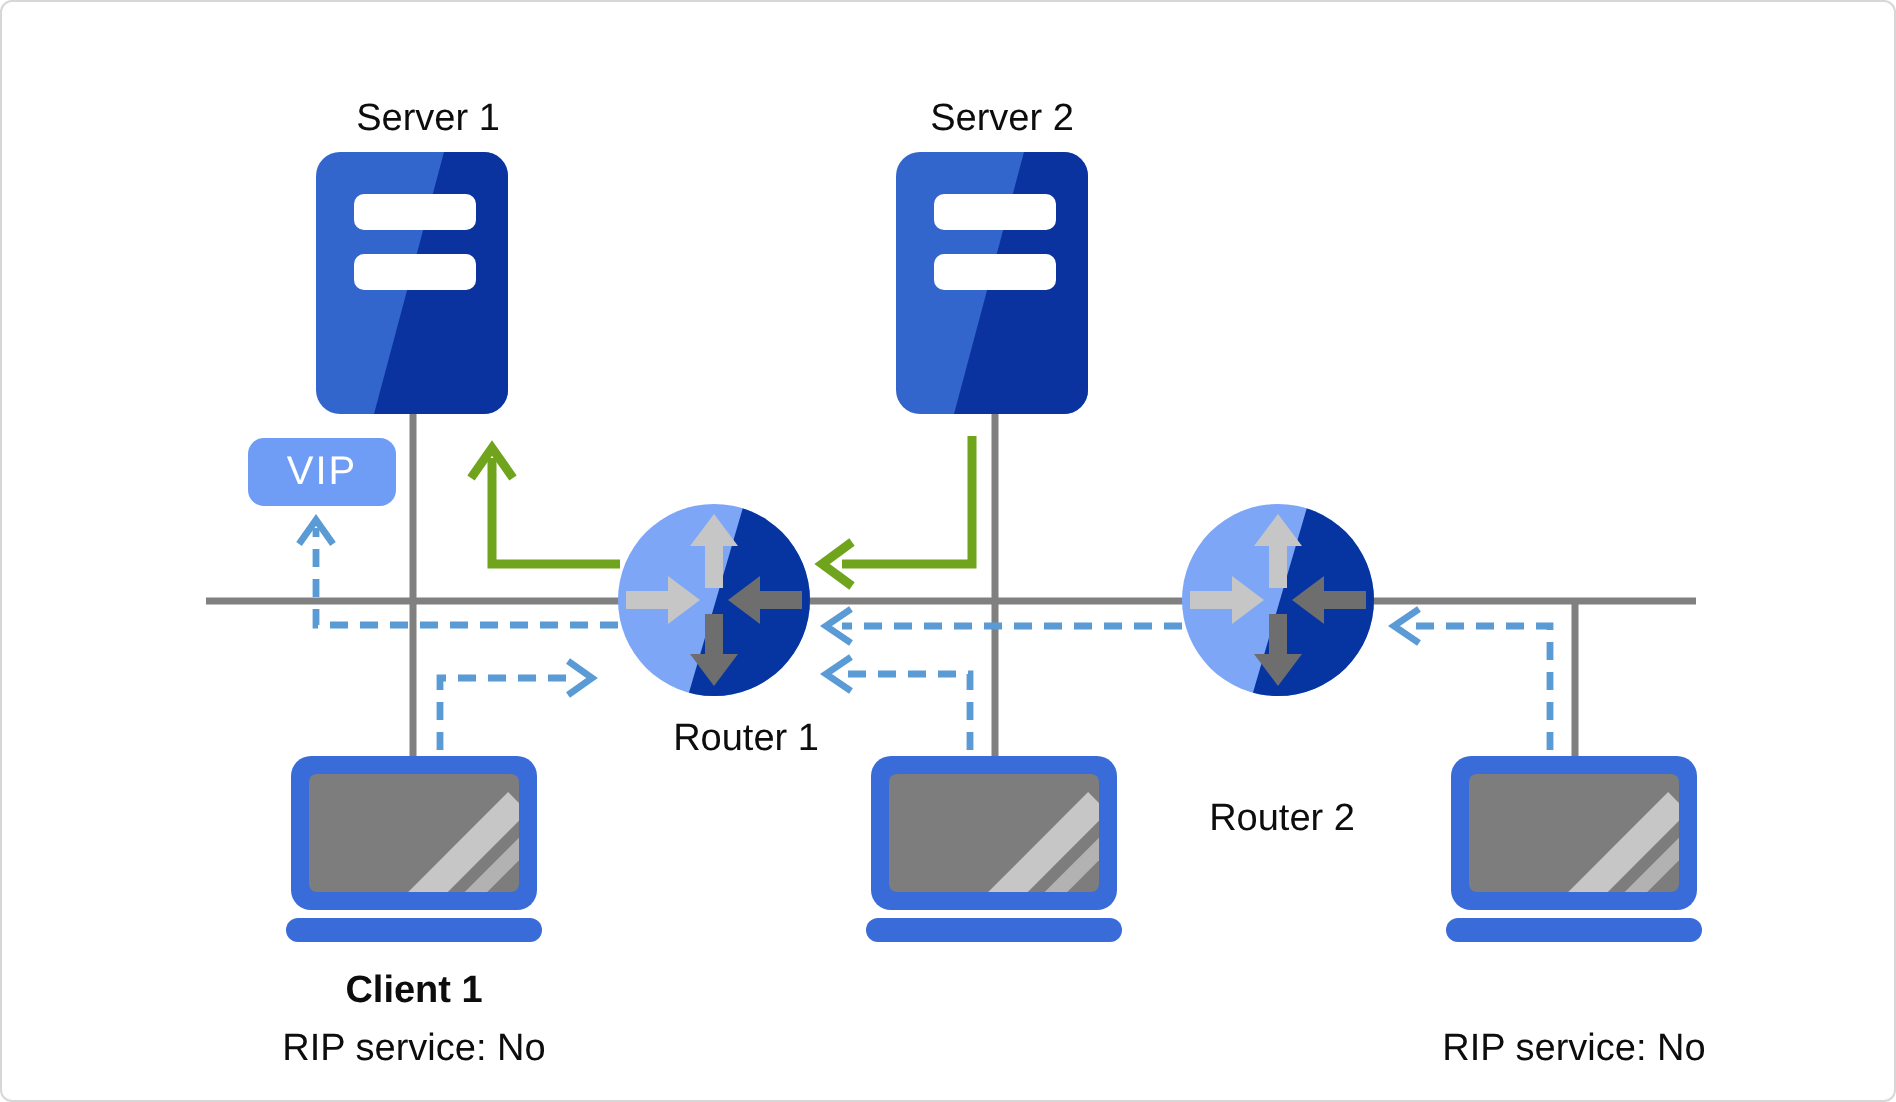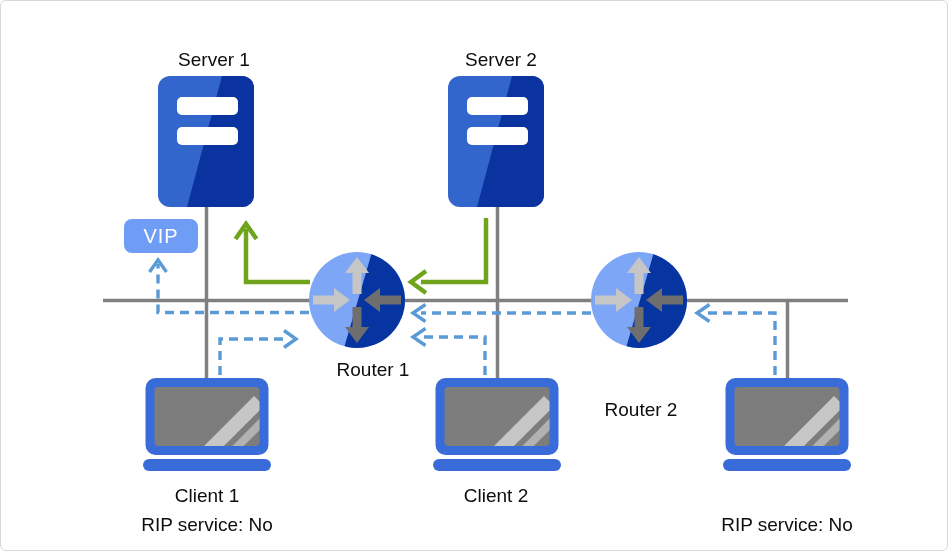--- a/index.html
+++ b/index.html
@@ -177,17 +177,16 @@
     </g>
     <rect x="722" y="458" width="128" height="12" rx="6" fill="#3A6CD9"></rect>
   </g>
 </svg>
 
   <div class="lbl" style="left:103px; top:48px;">Server 1</div>
   <div class="lbl" style="left:390px; top:48px;">Server 2</div>
   <div class="vip-lbl">VIP</div>
   <div class="lbl" style="left:262px; top:358px;">Router 1</div>
   <div class="lbl" style="left:530px; top:358px;margin-top:40px;">Router 2</div>
-  <div class="lbl" style="left:96px;  top:484px;">Client 1</div>
-  <div class="lbl" style="left:385px; top:484px;">Client 2</div>
+  <div class="lbl" style="left:96px;  top:484px;font-weight:bold;">Client 1</div>
   <div class="lbl" style="left:96px;  top:513px;">RIP service: No</div>
   <div class="lbl" style="left:676px; top:513px;">RIP service: No</div>
 </div>
 
 </body></html>

